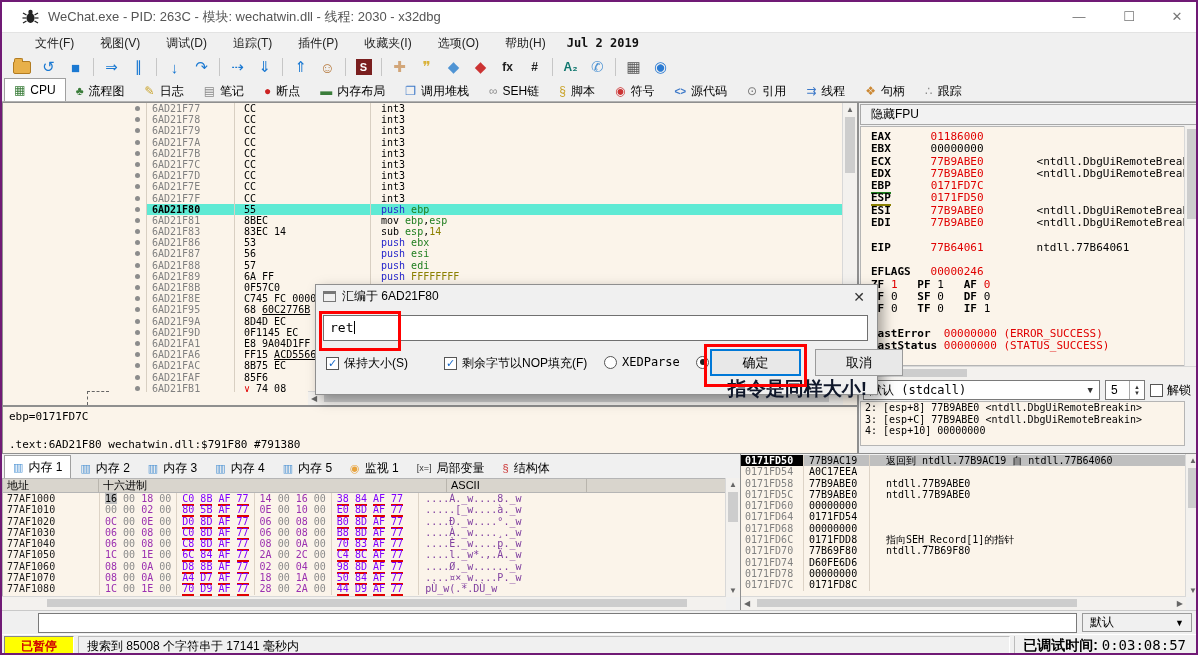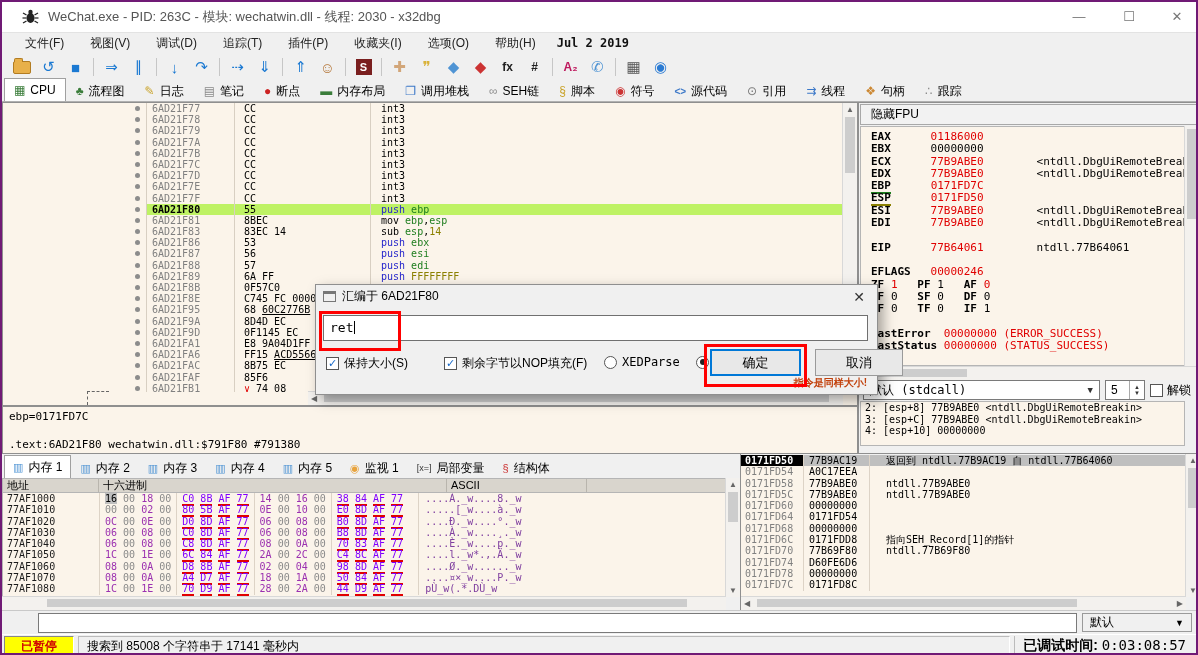--- a/index.html
+++ b/index.html
@@ -4,21 +4,21 @@
 <style>
   html,body{margin:0;padding:0;background:#888;}
   #app{position:relative;width:1198px;height:655px;background:#f0f0f0;font-family:"Liberation Sans","DejaVu Sans",sans-serif;overflow:hidden;border:2px solid #701a75;box-sizing:border-box;}
   .mono{font-family:"DejaVu Sans Mono","Liberation Mono",monospace;}
   
   .titlebar{position:absolute;left:0;top:0;width:100%;height:30px;background:#ffffff;border-bottom:1px solid #e3e3e3;}
   .titlebar .bug{position:absolute;left:20px;top:7px;}
   .titlebar .ttext{position:absolute;left:46px;top:0;line-height:30px;font-size:13px;color:#555;}
   .winbtn{position:absolute;top:0;width:42px;height:30px;text-align:center;line-height:30px;color:#777;font-size:13px;}
   
-  .menubar{position:absolute;left:0;top:30px;width:100%;height:22px;display:flex;align-items:center;padding-left:10px;box-sizing:border-box;}
+  .menubar{position:absolute;left:0;top:30px;width:100%;height:22px;display:flex;align-items:center;padding-left:20px;box-sizing:border-box;}
   .menu-item{font-size:12px;color:#222;padding:0 13px;}
   .menu-date{font-family:"DejaVu Sans Mono",monospace;font-size:12px;font-weight:bold;color:#111;padding:0 8px;}
   
   .toolbar{position:absolute;left:0;top:52px;width:100%;height:26px;display:flex;align-items:center;padding-left:6px;box-sizing:border-box;}
   .tbtn{width:27px;height:22px;display:flex;align-items:center;justify-content:center;font-size:15px;}
   .tbtn.textic{font-size:12px;font-weight:bold;}
   .tsep{width:1px;height:18px;background:#c6c6c6;margin:0 4px;}
   .folder{width:16px;height:11px;background:#e8b04a;border:1px solid #b27c22;border-radius:2px;position:relative;}
   .folder::before{content:"";position:absolute;left:0;top:-4px;width:7px;height:3px;background:#e8b04a;border:1px solid #b27c22;border-bottom:none;border-radius:2px 2px 0 0;}
   .sbadge{width:16px;height:16px;background:#7a1f1f;color:#fff;font-size:11px;font-weight:bold;display:flex;align-items:center;justify-content:center;}
@@ -34,21 +34,21 @@
   #disasm{left:0;top:100px;width:856px;height:304px;}
   #disasm-rows{position:absolute;left:0;top:0;right:14px;bottom:13px;overflow:hidden;white-space:pre;font-family:"DejaVu Sans Mono",monospace;font-size:10px;line-height:11.2px;padding-left:21px;}
   .drow{display:flex;height:11.2px;}
   .dgut{width:106px;}
   .ddot{width:16px;position:relative;}
   .ddot i{position:absolute;left:5px;top:3px;width:5px;height:5px;border-radius:50%;background:#8c8c8c;}
   .dbody{display:flex;flex:1;}
   .daddr{width:88px;padding-left:5px;color:#808080;border-left:1px solid #d8cfc2;box-sizing:border-box;}
   .dbytes{width:136px;padding-left:9px;border-left:1px solid #d8cfc2;box-sizing:border-box;color:#000;}
   .dinstr{flex:1;padding-left:10px;border-left:1px solid #d8cfc2;box-sizing:border-box;}
-  .drow.sel .dbody{background:#bef264;}
+  .drow.sel .dbody{background:#5eead4;}
   .drow.sel .daddr{color:#000;font-weight:bold;}
   .jmpv{position:absolute;left:84px;border-left:1px dashed #666;}
   .jmph{position:absolute;border-top:1px dashed #666;}
   
   .tk-k{color:#2727cc;}.tk-m{color:#000;}.tk-r{color:#1e7d1e;}.tk-n{color:#8b8000;}
   .tk-t{color:#000;}.tk-l{color:#000;text-decoration:underline;}
   .tk-red{color:#e00000;}.tk-nm{color:#000;font-weight:bold;}.tk-com{color:#000;}.tk-pur{color:#9c8ae0;}
   .u-g{border-bottom:2px solid #1e7d1e;}.u-o{border-bottom:2px solid #8b8000;}
   
   .sbv{position:absolute;background:#f3f1ee;border-left:1px solid #d8d8d8;}
@@ -115,21 +115,21 @@
   .dlg-x{margin-left:auto;font-size:14px;color:#333;width:22px;text-align:center;}
   .dlg-input{position:absolute;left:7px;top:30px;right:9px;height:26px;background:#fff;border:1px solid #707070;box-sizing:border-box;font-family:"DejaVu Sans Mono",monospace;font-size:13px;padding:4px 0 0 6px;}
   .caret{display:inline-block;width:1px;height:13px;background:#000;vertical-align:-2px;margin-left:1px;}
   .redbox{position:absolute;border:3px solid #f00;z-index:60;}
   .dlg-ctl{position:absolute;top:70px;font-size:12px;display:flex;align-items:center;gap:5px;}
   .radio{width:13px;height:13px;border:1px solid #555;border-radius:50%;background:#fff;display:inline-flex;align-items:center;justify-content:center;box-sizing:border-box;}
   .radio i{width:6px;height:6px;border-radius:50%;background:#222;}
   .dbtn{position:absolute;top:64px;height:27px;background:#e8e8e8;font-size:13px;text-align:center;box-sizing:border-box;}
   #okbtn{left:394px;width:91px;border:2px solid #0078d7;line-height:23px;}
   #cancelbtn{left:499px;width:88px;border:1px solid #9a9a9a;line-height:25px;}
-  .dlg-status{position:absolute;right:10px;top:91px;color:#c2410c;font-weight:bold;font-size:10px;}
+  .dlg-status{position:absolute;right:10px;top:91px;color:#0f172a;font-weight:bold;font-size:19px;}
 </style>
 </head>
 <body>
 
 <div id="app">
 
   <div class="titlebar">
     <span class="bug">
       <svg width="17" height="15" viewBox="0 0 17 15">
           <ellipse cx="8.5" cy="9" rx="4" ry="5" fill="#222"></ellipse>
@@ -185,21 +185,21 @@
         <span class="sbadge">S</span>
       </span>
       <span class="tsep"></span>
       <span class="tbtn" style="color: rgb(210, 166, 121);">✚</span>
       <span class="tbtn" style="color: rgb(217, 178, 58);">❞</span>
       <span class="tbtn" style="color: rgb(79, 148, 212);">◆</span>
       <span class="tbtn" style="color: rgb(204, 51, 51);">◆</span>
       <span class="tbtn textic" style="color: rgb(34, 34, 34);">fx</span>
       <span class="tbtn textic" style="color: rgb(34, 34, 34);">#</span>
       <span class="tsep"></span>
-      <span class="tbtn textic" style="color: #be185d;">A₂</span>
+      <span class="tbtn textic" style="color: #0f766e;">A₂</span>
       <span class="tbtn" style="color: rgb(79, 148, 212);">✆</span>
       <span class="tsep"></span>
       <span class="tbtn" style="color: rgb(85, 85, 85);">▦</span>
       <span class="tbtn" style="color: rgb(43, 123, 211);">◉</span>
     </div>
 
   <div class="tabbar" id="tabbar">
       <div class="tab active">
         <span class="g" style="color: rgb(58, 125, 58);">▦</span>
         <span>CPU</span>

